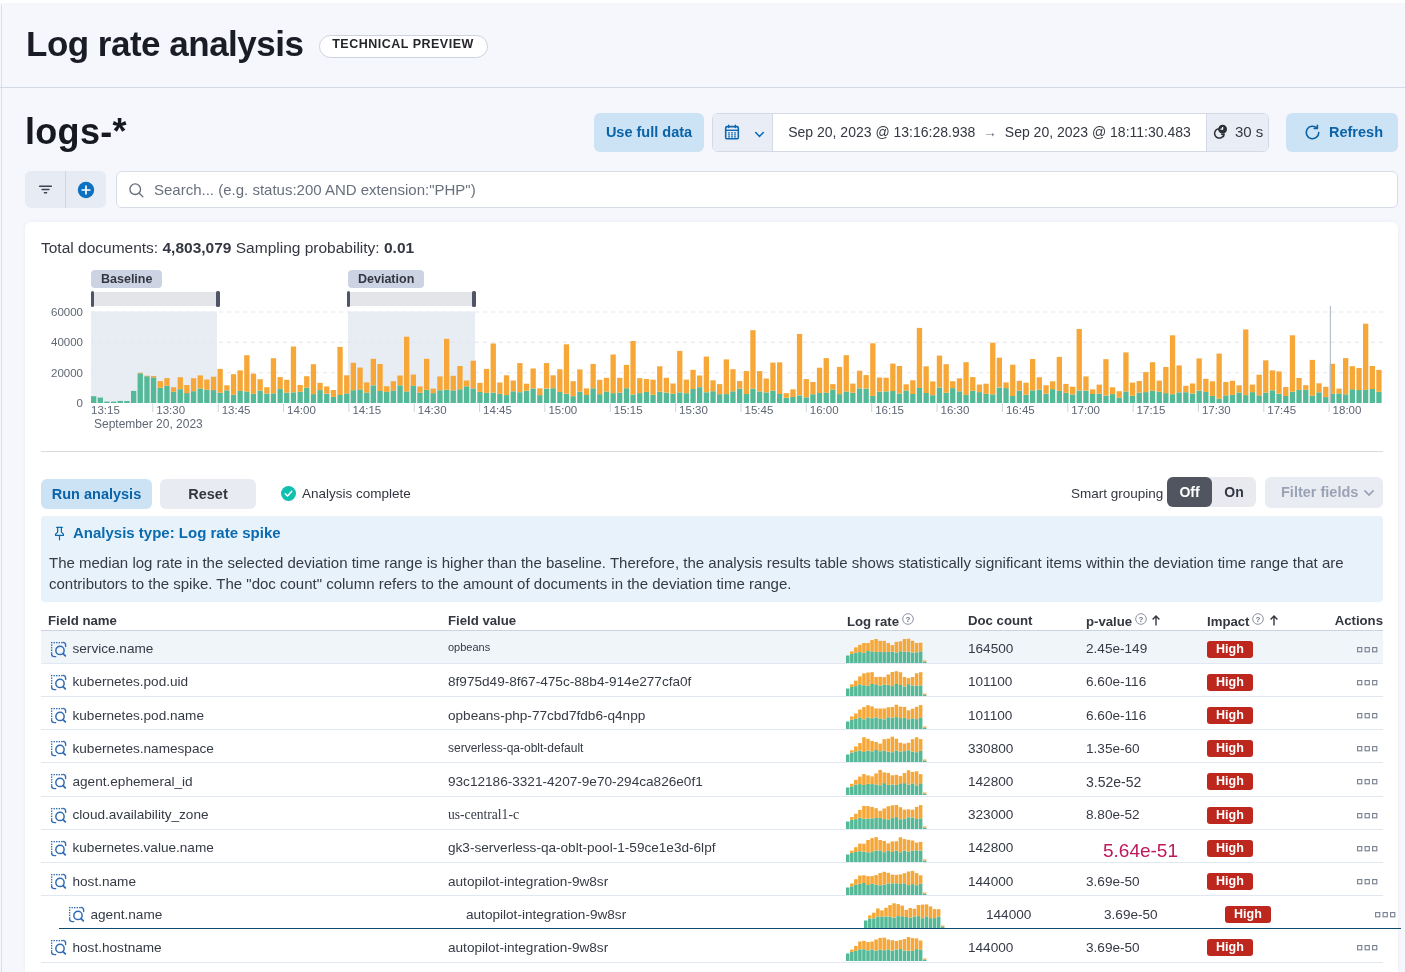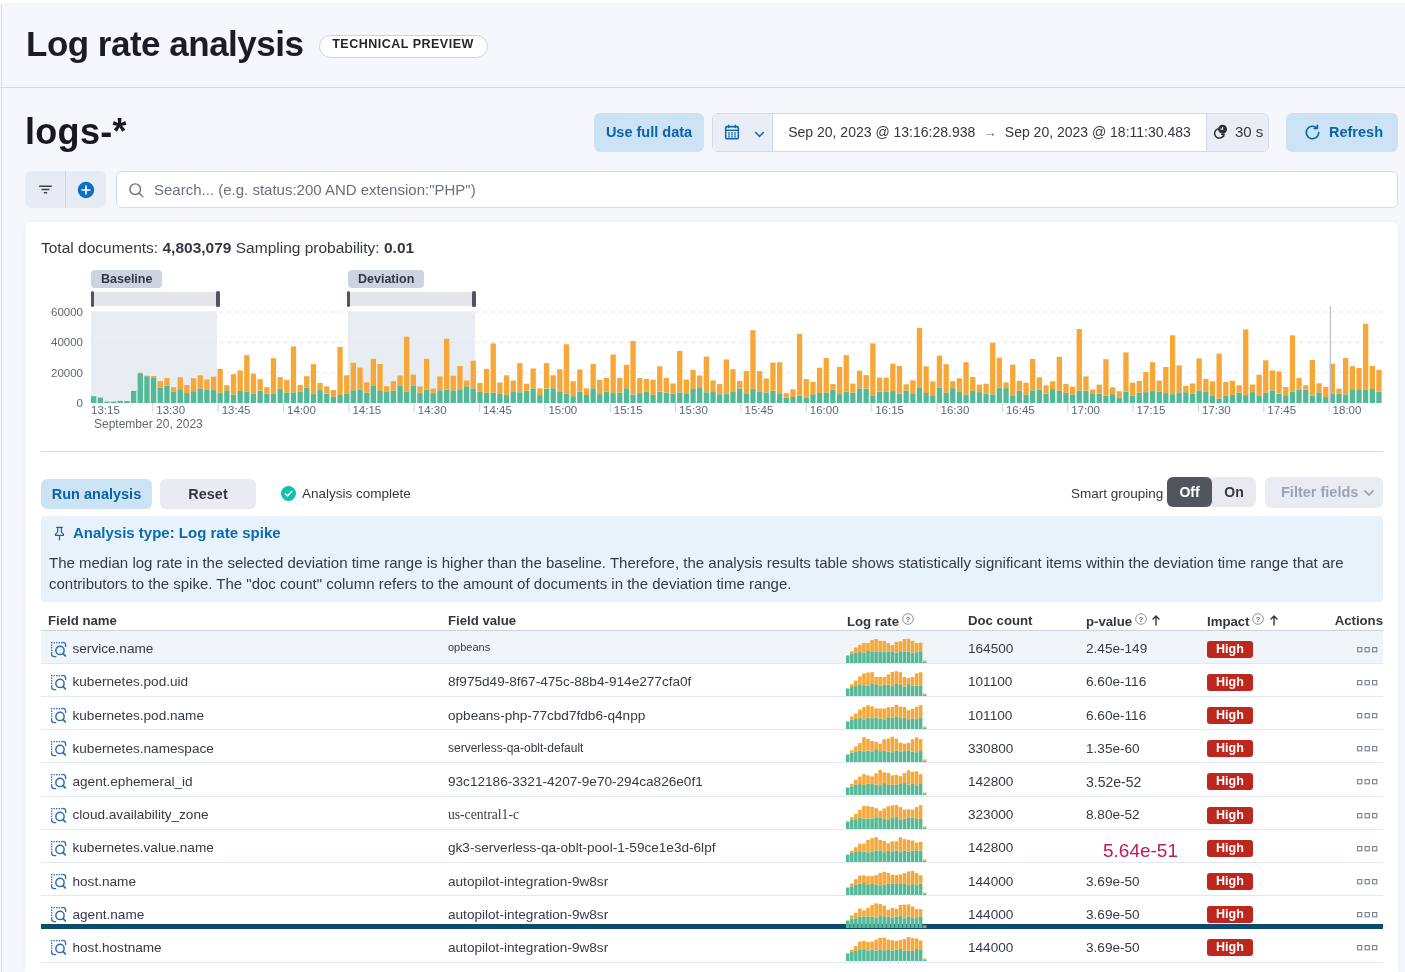--- a/index.html
+++ b/index.html
@@ -1169,21 +1169,21 @@
   <div style="position:absolute;left:1045px;top:10.5px;font-size:13.6px;color:#353a45;">3.69e-50</div>
   <div style="position:absolute;left:1166px;top:10px;background:#bd271e;border-radius:3px;color:#fff;font-size:12.5px;font-weight:600;padding:1px 9px 2px;">High</div>
   <div style="position:absolute;left:1316px;top:16px;">
       <svg width="21" height="6" viewBox="0 0 21 6" style="display:block">
         <rect x="0.6" y="0.6" width="4.2" height="4.2" fill="none" stroke="#767f90" stroke-width="1.1"></rect>
         <rect x="8.1" y="0.6" width="4.2" height="4.2" fill="none" stroke="#767f90" stroke-width="1.1"></rect>
         <rect x="15.6" y="0.6" width="4.2" height="4.2" fill="none" stroke="#767f90" stroke-width="1.1"></rect>
       </svg>
     </div>
 </div>
-<div style="position:absolute;left:41px;top:896.2px;width:1342px;height:33.2px;border-bottom:5px solid #0c4a6e;">
+<div style="position:absolute;left:59px;top:896.2px;width:1342px;height:33.2px;border-bottom:1px solid #0c4a6e;">
   <div style="position:absolute;left:9px;top:10px;">
       <svg width="17" height="17" viewBox="0 0 16 16" style="display:block">
 <g fill="#306cb3">
 <rect x="0.9" y="0.9" width="1.3" height="1.3"></rect>
           <rect x="3.3" y="0.9" width="1.3" height="1.3"></rect>
           <rect x="5.7" y="0.9" width="1.3" height="1.3"></rect>
           <rect x="8.1" y="0.9" width="1.3" height="1.3"></rect>
           <rect x="10.5" y="0.9" width="1.3" height="1.3"></rect>
 <rect x="0.9" y="3.3" width="1.3" height="1.3"></rect>
           <rect x="0.9" y="5.7" width="1.3" height="1.3"></rect>

